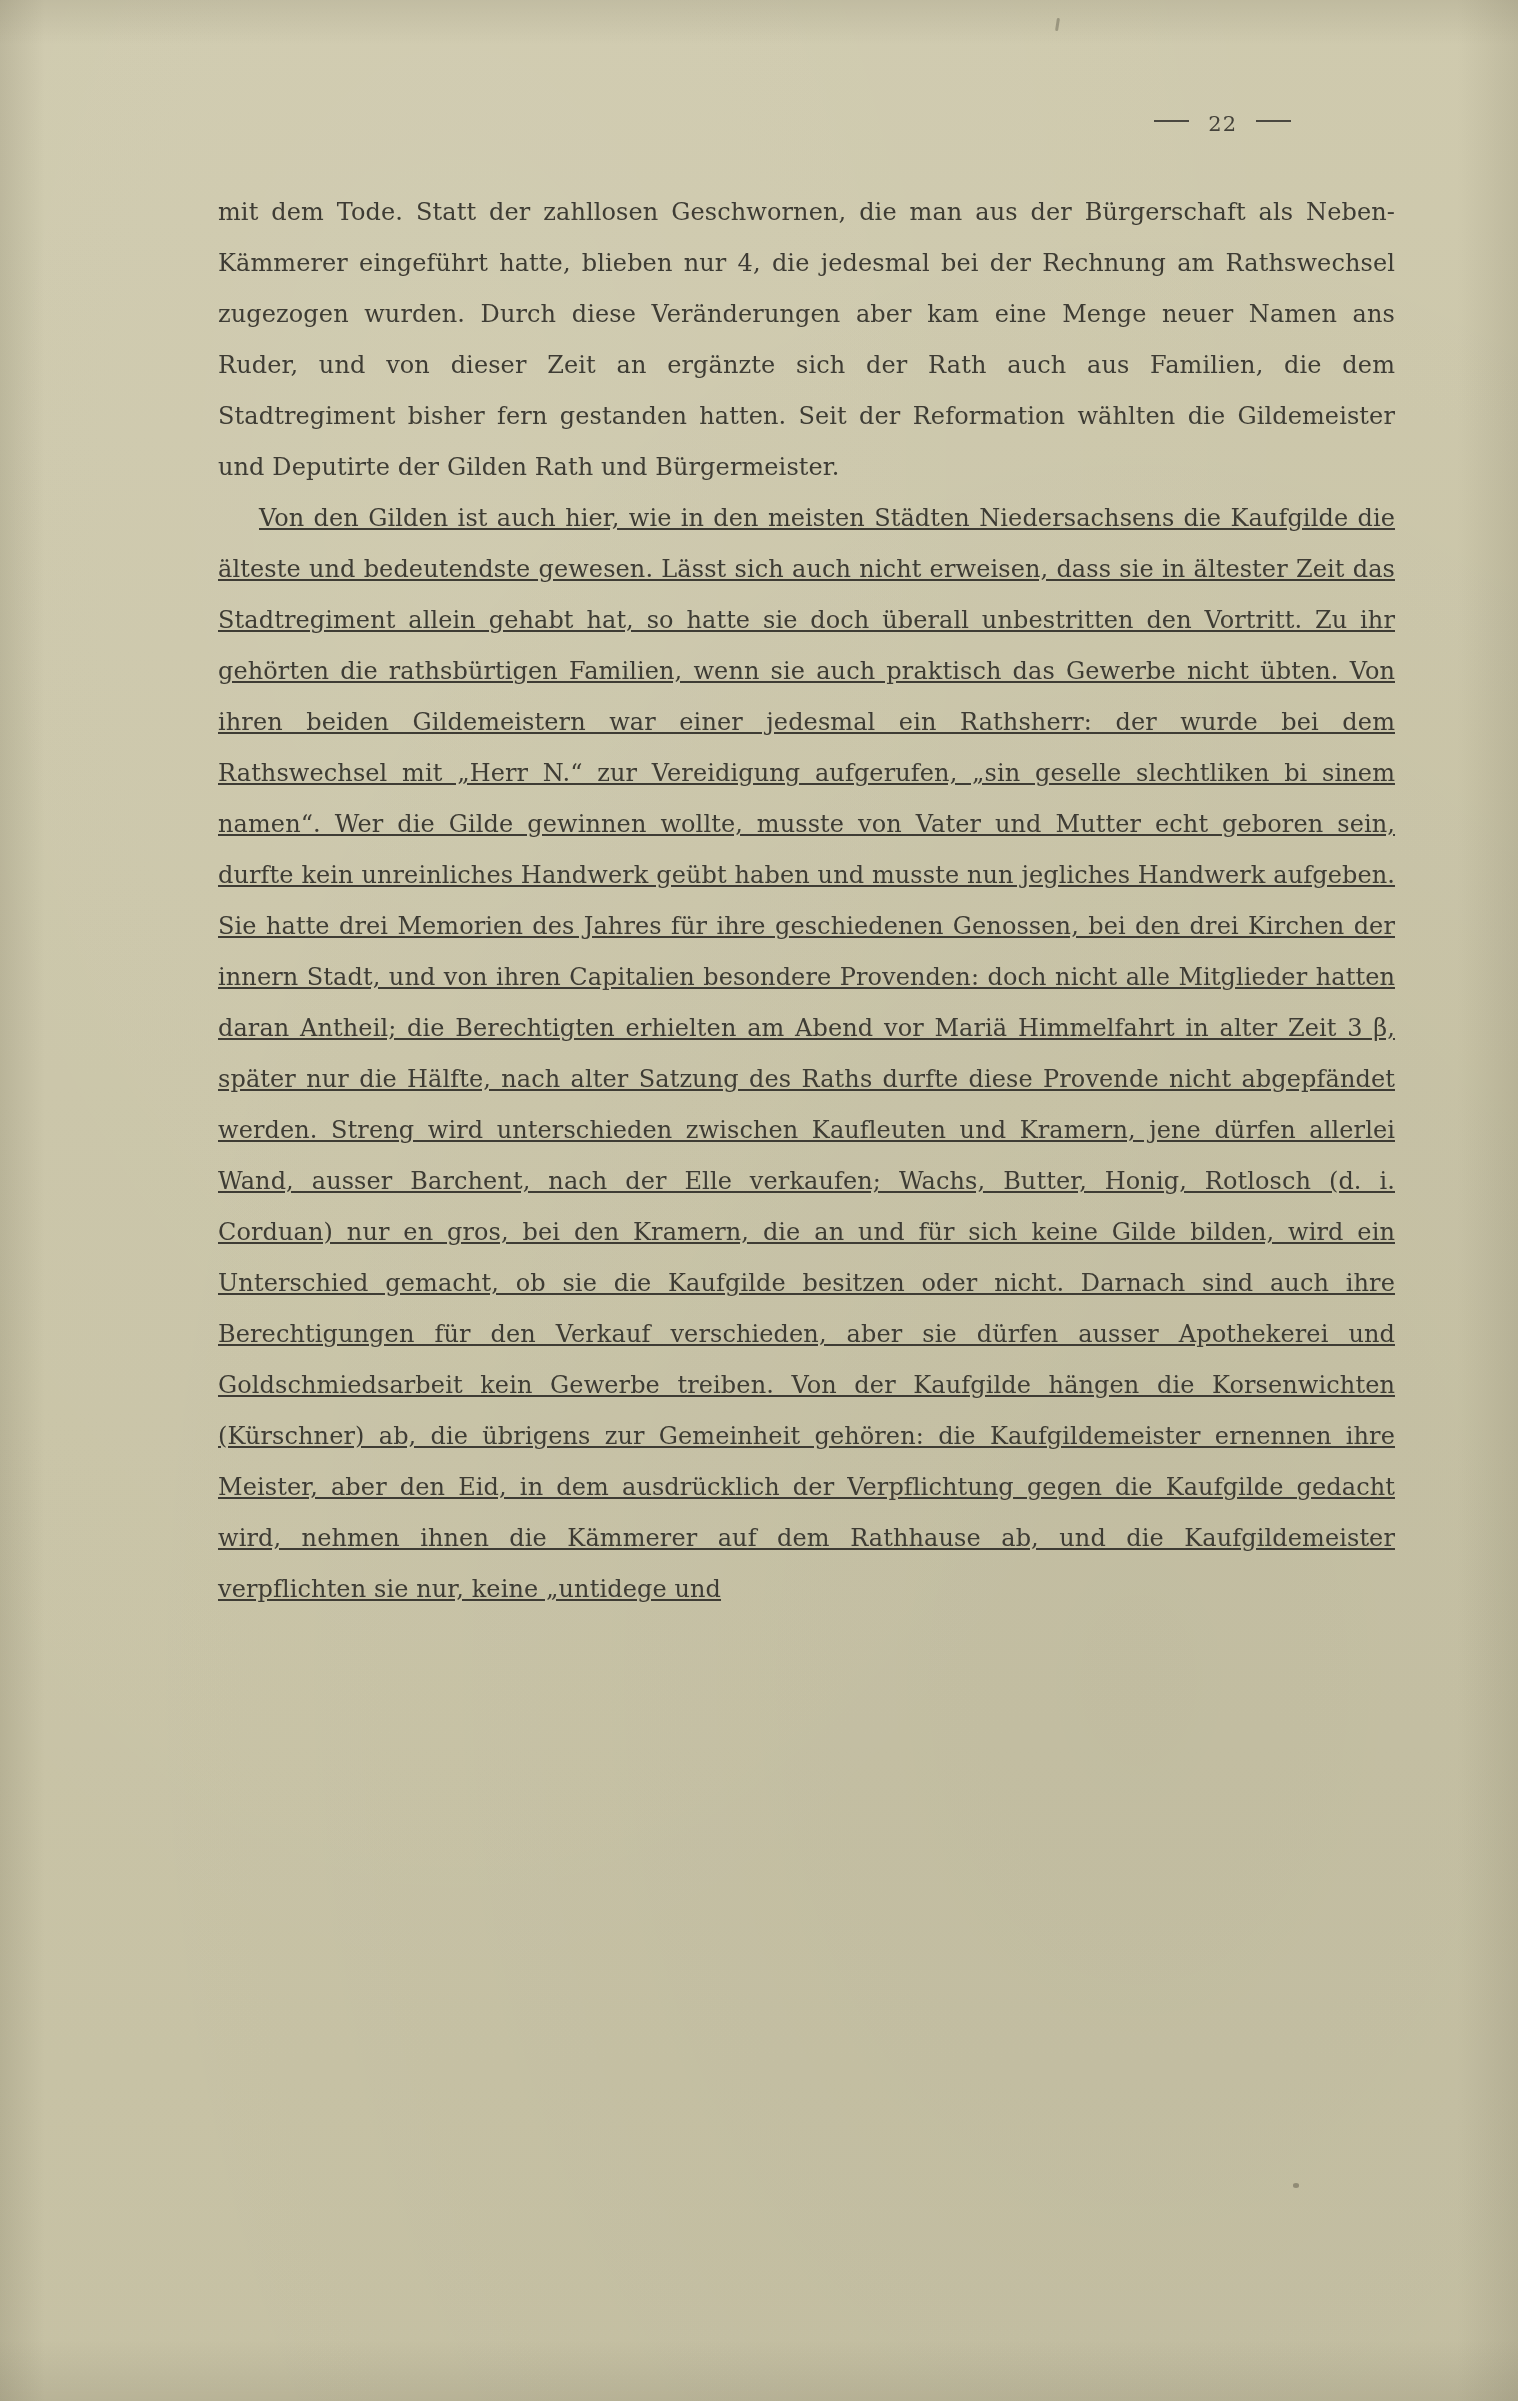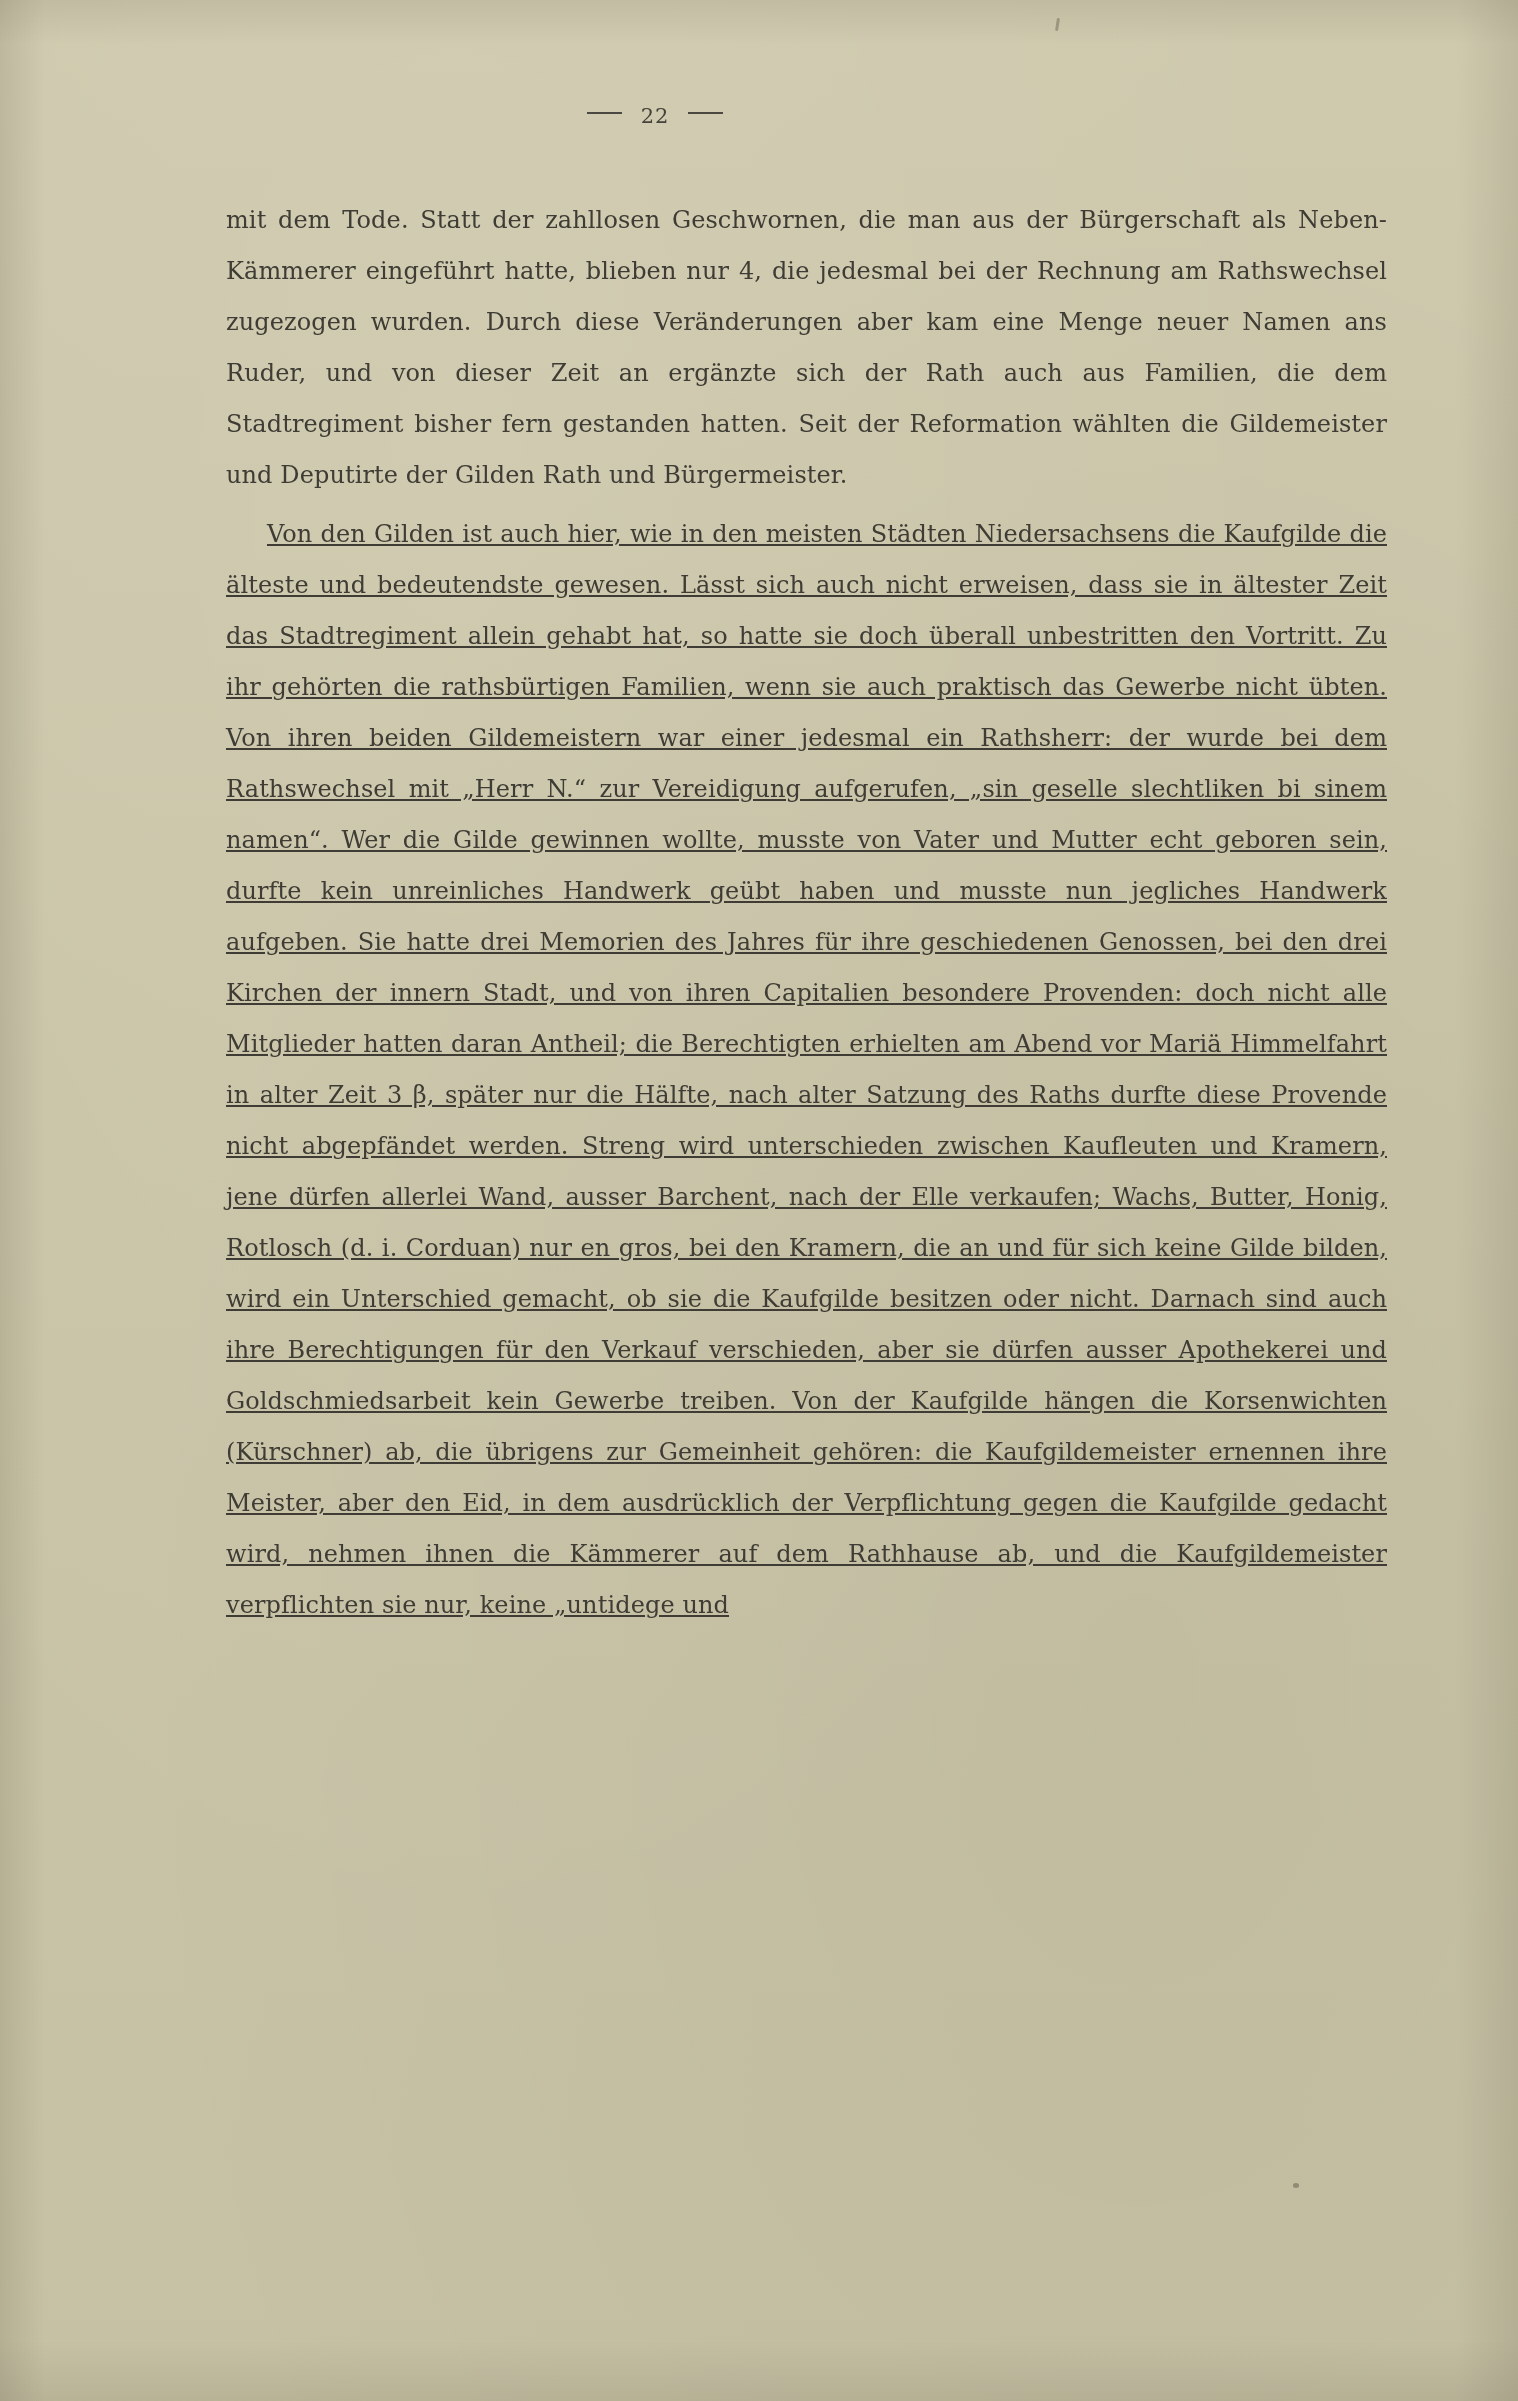--- a/index.html
+++ b/index.html
@@ -19,24 +19,24 @@
     width: 1518px;
     height: 2401px;
     box-sizing: border-box;
     background:
       radial-gradient(ellipse at 30% 20%, rgba(255,255,255,0.06) 0%, rgba(255,255,255,0) 60%),
       radial-gradient(ellipse at 75% 70%, rgba(0,0,0,0.035) 0%, rgba(0,0,0,0) 65%),
       linear-gradient(180deg, #cfcaae 0%, #cac5a8 45%, #c6c1a4 100%);
   }
   .page-header {
     position: absolute;
-    top: 102px;
+    top: 110px;
     left: 0;
     width: 1310px;
-    text-align: center;
+    text-align: right;
     font-size: 20px;
     letter-spacing: 1px;
     color: #44423a;
   }
   .page-header .rule {
     display: inline-block;
     width: 35px;
     height: 2px;
     background: #4a4840;
     vertical-align: middle;
@@ -55,21 +55,21 @@
     left: 218px;
     width: 1177px;
     font-size: 24px;
     line-height: 51px;
     text-align: justify;
     text-justify: inter-word;
     color: #3e3c34;
     letter-spacing: 0.1px;
   }
   .body-text p {
-    margin: 8px;
+    margin: 0;
   }
   .body-text p.indent {
     text-indent: 41px;
     text-decoration: underline;
   }
   .body-text p:last-child {
     
   }
   .smudge-top {
     position: absolute;

